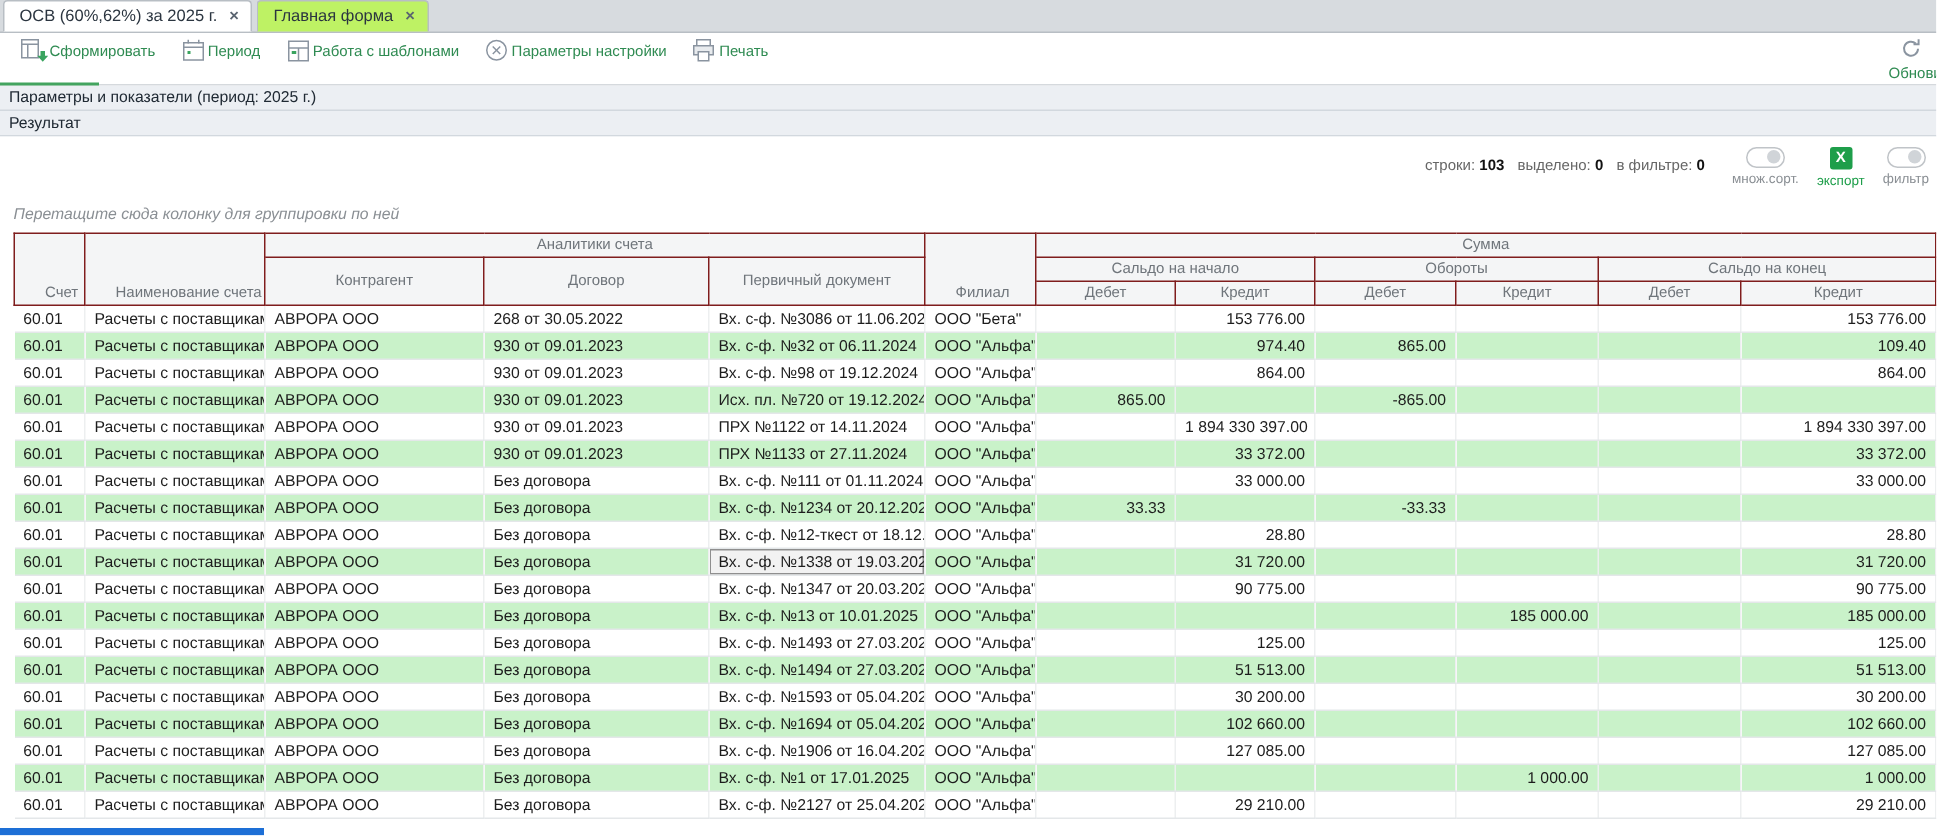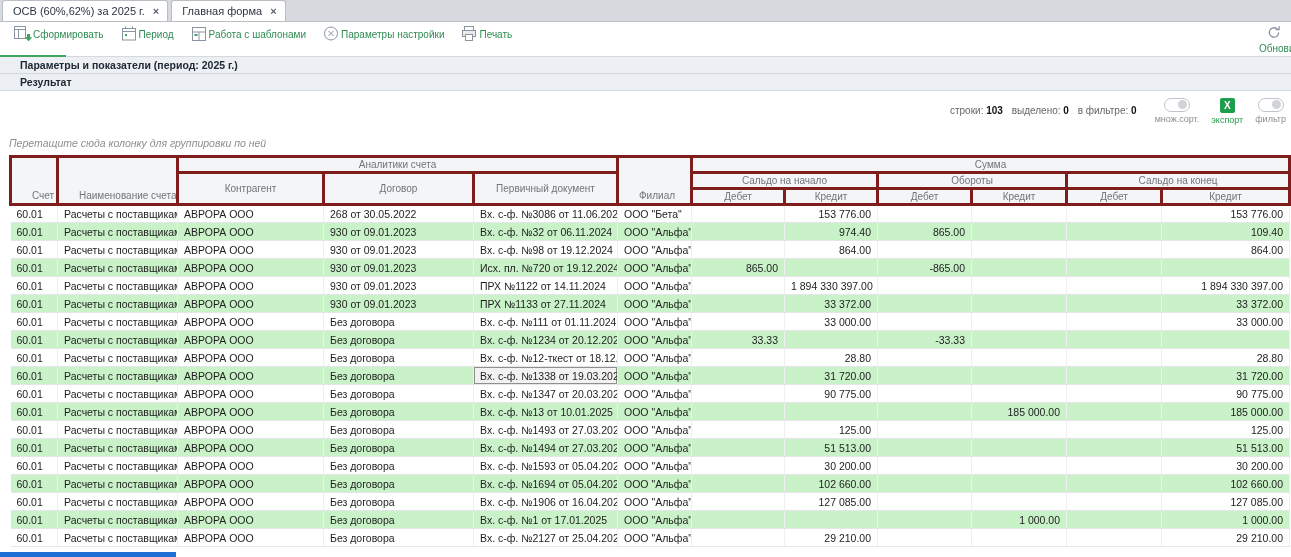--- a/index.html
+++ b/index.html
@@ -4,42 +4,42 @@
 <style>
   * { margin:0; padding:0; box-sizing:border-box; }
   html,body { width:1291px; height:557px; overflow:hidden; background:#fff;
               font-family:"Liberation Sans", sans-serif; }
   .app { position:relative; width:1291px; height:557px; overflow:hidden; background:#fff; }
 
   
   .tabbar { height:22px; background:#d7dbdf; display:flex; align-items:flex-end;
             padding-left:2px; border-bottom:1px solid #b8bec4; }
   .tab { height:21px; display:flex; align-items:center; padding:0 8px 0 10px;
-         font-size:11px; color:#2b3540; background:#ffffff; border:1px solid #b8bec4;
+         font-size:11px; color:#2b3540; background:#bef264; border:1px solid #b8bec4;
          border-bottom:none; border-radius:3px 3px 0 0; margin-right:3px; cursor:default; white-space:nowrap; }
   .tab.active { background:#fff; }
   .tab-close { margin-left:8px; color:#5a6470; font-size:11px; font-weight:bold; line-height:1; }
 
   
   .toolbar { position:relative; height:35px; background:#fff; border-bottom:1px solid #d5d9dd;
              display:flex; align-items:flex-start; padding:2px 40px 0 4px; }
   .tbtn { display:flex; flex-direction:row; align-items:center; gap:1px;
           padding:1px 8px; font-size:10px; color:#2f8b52; white-space:nowrap; cursor:default; }
   .tbtn svg { display:block; }
   .toolbar-underline { position:absolute; left:0; bottom:-1px; width:66px; height:2px; background:#43a45f; }
   .toolbar-right { position:absolute; right:0; top:3px; width:32px; overflow:hidden;
                    display:flex; flex-direction:column; align-items:flex-start; gap:1px;
                    font-size:10px; color:#2f8b52; }
   .toolbar-right svg { margin-left:7px; }
   .toolbar-right span { white-space:nowrap; }
 
   
   .secbar { height:17px; background:#eceff3; border-bottom:1px solid #d2d8de;
-            display:flex; align-items:center; padding-left:20px;
-            font-size:10.5px; font-weight:bold; color:#202a34; }
+            display:flex; align-items:center; padding-left:6px;
+            font-size:10.5px; font-weight:normal; color:#202a34; }
 
   
   .result-head { position:relative; height:40px; background:#fff; }
   .report-title { position:absolute; left:22px; top:14px; font-size:11.5px; font-weight:bold; color:#1b1b1b; white-space:nowrap; }
   .report-controls { position:absolute; right:5px; top:7px; display:flex; align-items:flex-start; gap:12px; }
   .stats { font-size:10px; color:#666; margin-top:7px; white-space:nowrap; }
   .stats b { color:#111; margin-right:6px; }
   .ctrl { display:flex; flex-direction:column; align-items:center; gap:2px; }
   .toggle { width:26px; height:14px; border:1px solid #c0c4c8; border-radius:8px; background:#fff; position:relative; cursor:pointer; }
   .toggle::after { content:""; position:absolute; top:1px; right:2px; width:9px; height:9px;
@@ -48,21 +48,21 @@
   .ctrl-label.green { color:#1e9e4a; }
   .excel { width:15px; height:15px; background:#1e9e4a; border-radius:2px; color:#fff;
            font-size:10px; font-weight:bold; display:flex; align-items:center; justify-content:center; cursor:pointer; }
 
   
   .group-hint { height:24px; display:flex; align-items:center; padding-left:9px;
                 font-size:10.5px; font-style:italic; color:#8a8f94; background:#fff; }
 
   
   .grid { margin-left:9px; width:1282px; border-collapse:collapse; table-layout:fixed; }
-  .grid th { height:16px; background:#f4f5f6; border:3px solid #7f1d1d; font-size:10px;
+  .grid th { height:16px; background:#f4f5f6; border:1px solid #7f1d1d; font-size:10px;
              font-weight:normal; color:#6f757b; text-align:center; padding:0 20px;
              overflow:hidden; white-space:nowrap; }
   .grid th.vbottom { vertical-align:bottom; padding-bottom:2px; }
   .grid td { height:18px; border-bottom:1px solid #e4e7e9; border-right:1px solid #edefF0;
              font-size:10.5px; color:#1d1d1d; padding:0 6px; white-space:nowrap;
              overflow:hidden; background:#fff; }
   tr.alt td { background:#c9f2c9; }
   td.num { text-align:right; }
   td.focused { background:#f2f2f2 !important; box-shadow:inset 0 0 0 1px #8f8f8f; }
 

